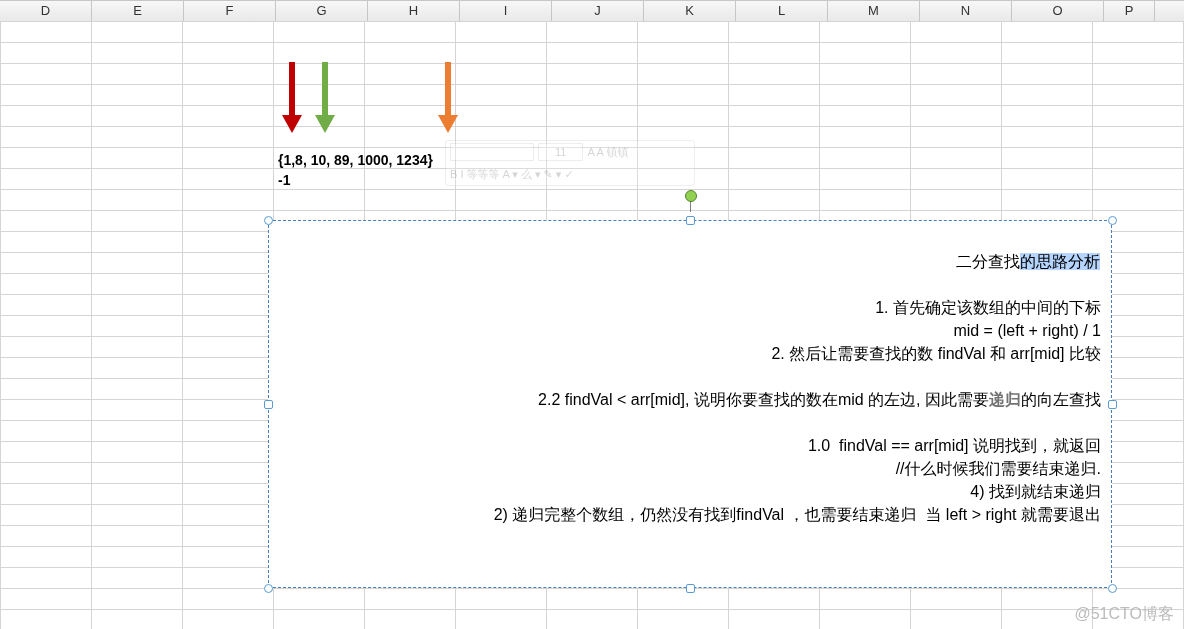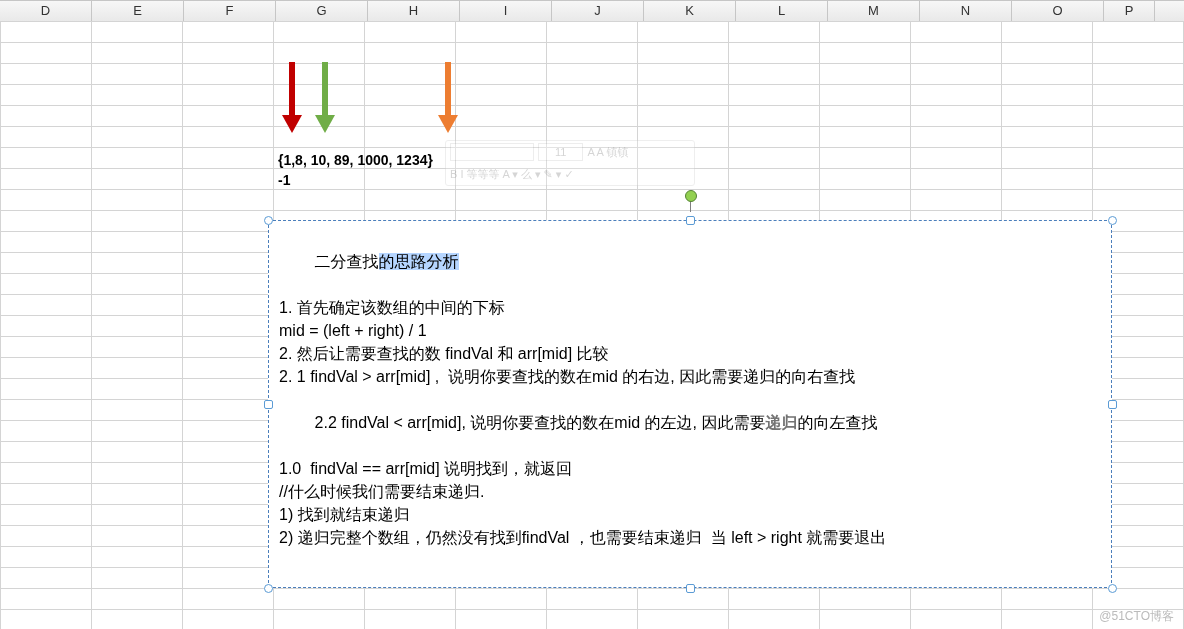--- a/index.html
+++ b/index.html
@@ -109,21 +109,21 @@
     width: 844px;
     height: 368px;
     border: 1.5px dashed #4a7ebb;
     background: #fff;
     padding: 6px 10px;
     box-sizing: border-box;
     font-size: 16px;
     line-height: 23px;
     color: #000;
   }
-  .textbox .line { white-space: pre-wrap; }
+  .textbox .line { white-space: pre-wrap; text-align: right; }
   .sel {
     background: #b5d5ff;
   }
   .cursor {
     display: inline-block;
     width: 1px;
     height: 18px;
     vertical-align: -3px;
   }
   .red-text { color: #737373; font-weight: bold;}
@@ -163,21 +163,21 @@
   }
   .mini-toolbar .row2{
      position:absolute; bottom:2px; left:4px; right:4px; height:18px;
      display:flex; align-items:center; gap:4px;
   }
   .mini-toolbar .box{
      border:1px solid #ccc; padding:0 16px; height:16px; line-height:16px; background:#fff;
   }
   .watermark{
     position:absolute; right:10px; bottom:4px;
-    color:#bbb; font-size:12px;
+    color:#bbb; font-size:16px;
   }
 </style>
 </head>
 <body>
 
 <div class="sheet">
 
   <div class="col-header">
     <div class="col">D</div>
     <div class="col">E</div>
@@ -272,28 +272,27 @@
   <div class="textbox-wrap">
     <div class="rot-line"></div>
     <div class="rot-handle"></div>
     <div class="textbox">
       <div class="line">
         <span>二分查找</span><span class="sel">的思路分析</span><span class="cursor"></span>
       </div>
       <div class="line">1. 首先确定该数组的中间的下标</div>
       <div class="line">mid = (left + right) / 1</div>
       <div class="line">2. 然后让需要查找的数 findVal 和 arr[mid] 比较</div>
-      <div class="line">2. 1 findVal &gt; arr[mid] ,  说明你要查找的数在mid 的右边, 因此需要递归的向右查找</div>
       <div class="line">
         <span>2.2 findVal &lt; arr[mid], 说明你要查找的数在mid 的左边, 因此需要</span><span class="red-text">递归</span><span>的向左查找</span>
       </div>
       <div class="line">1.0  findVal == arr[mid] 说明找到，就返回</div>
       <div class="line"></div>
       <div class="line">//什么时候我们需要结束递归.</div>
-      <div class="line">1) 找到就结束递归</div>
+      <div class="line">4) 找到就结束递归</div>
       <div class="line">2) 递归完整个数组，仍然没有找到findVal ，也需要结束递归  当 left &gt; right 就需要退出</div>
     </div>
 
     <div class="handle round" style="left:24px; top:6px"></div>
     <div class="handle" style="left:446px; top:6px"></div>
     <div class="handle round" style="left:868px; top:6px"></div>
     <div class="handle" style="left:24px; top:190px"></div>
     <div class="handle" style="left:868px; top:190px"></div>
     <div class="handle round" style="left:24px; top:374px"></div>
     <div class="handle" style="left:446px; top:374px"></div>

